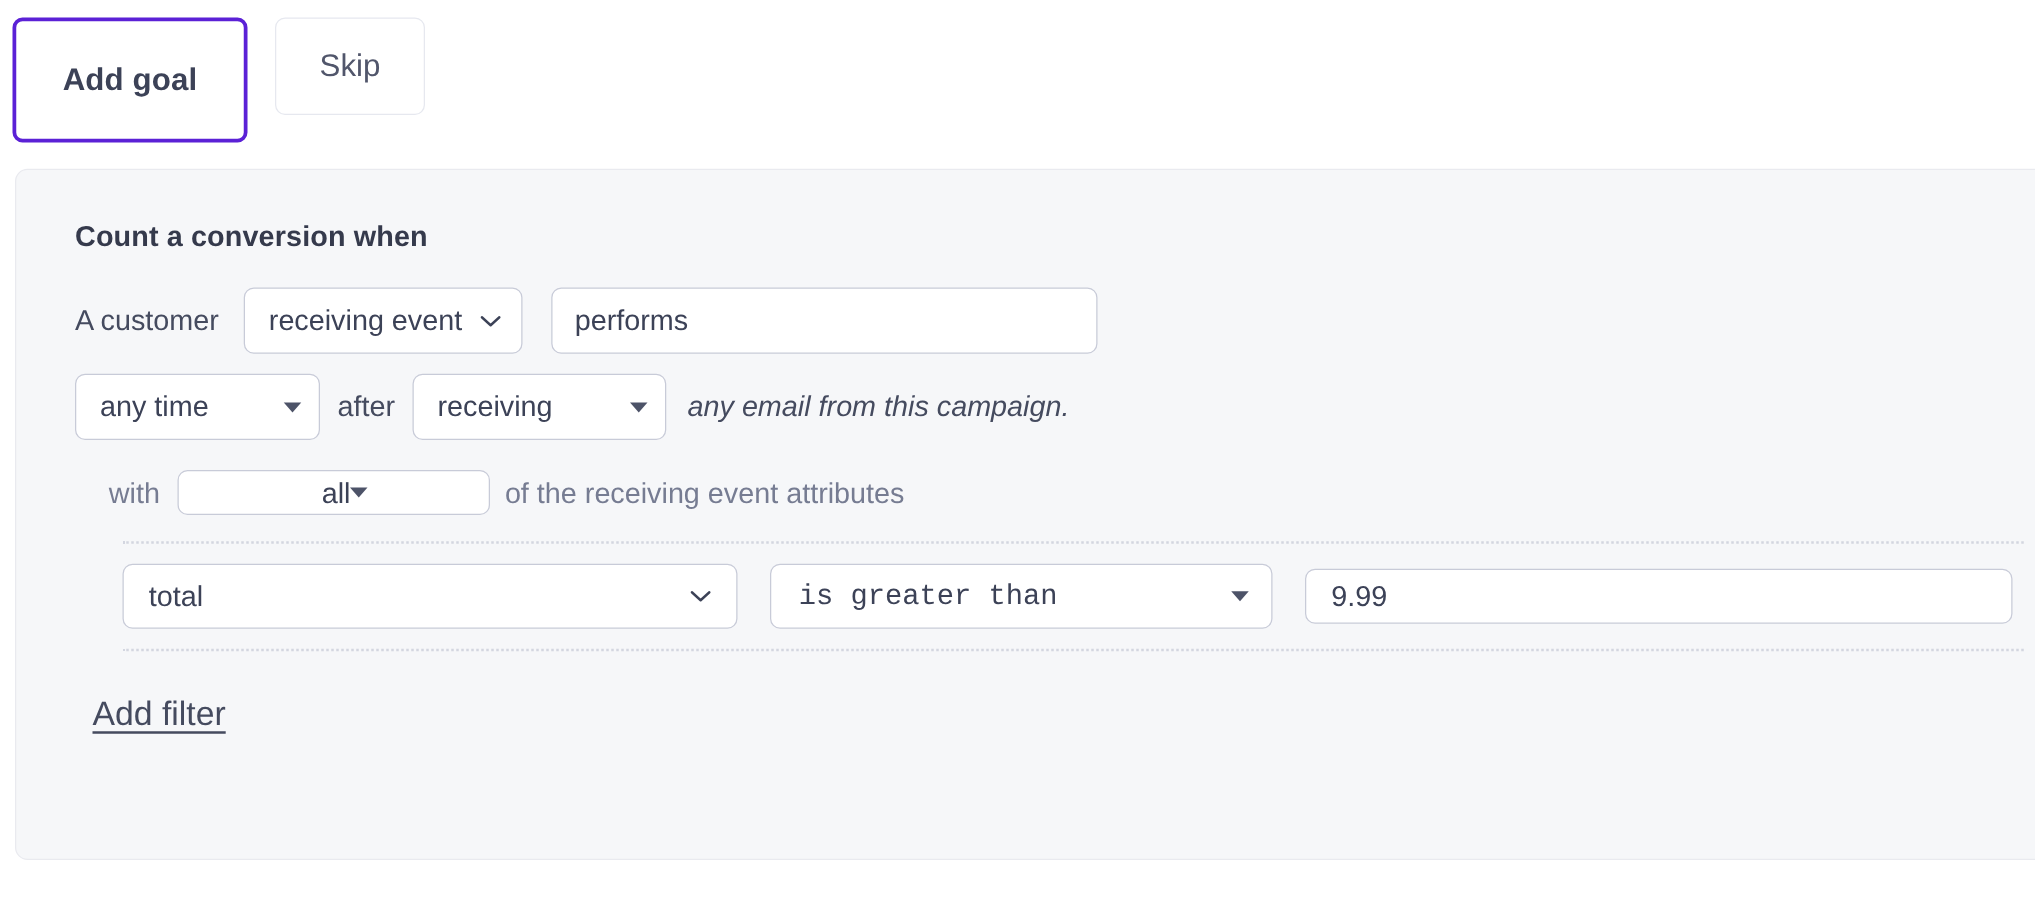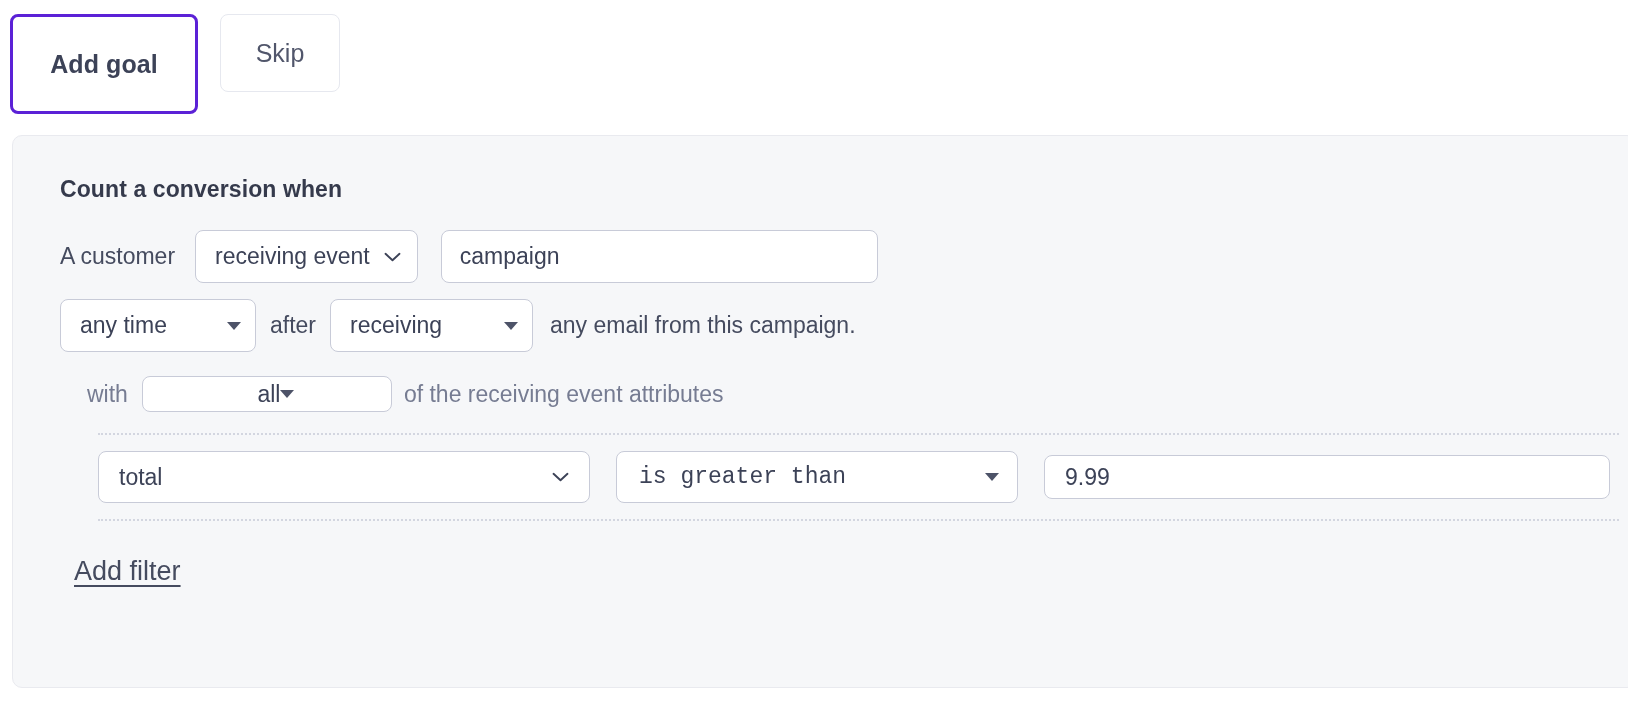--- a/index.html
+++ b/index.html
@@ -128,21 +128,21 @@
     padding: 0 14px 0 19px;
     justify-content: space-between;
   }
   .txt-after { margin: 0 14px; }
   .sel-receiving {
     height: 53px;
     width: 203px;
     padding: 0 14px 0 19px;
     justify-content: space-between;
   }
-  .txt-tail { margin-left: 17px; }
+  .txt-tail { margin-left: 17px; font-style: italic; }
 
   .sel-all {
     height: 36px;
     width: 250px;
     margin-left: 14px;
     padding: 0 2px 0 20px;
     justify-content: center;
   }
   .txt-of { margin-left: 12px; }
 
@@ -229,21 +229,21 @@
     <div class="control sel-performs">
       <span class="control-text">receiving event</span>
       <span class="chev">
         <svg width="17" height="10" viewBox="0 0 17 10">
           <path d="M1.5 1.8 L8.5 8.2 L15.5 1.8" fill="none" stroke="#3c4257" stroke-width="1.9" stroke-linecap="round" stroke-linejoin="round"></path>
         </svg>
       </span>
     </div>
 
     <div class="control input-event">
-      <span class="control-text">campaign</span>
+      <span class="control-text">performs</span>
     </div>
   </div>
 
   <div class="row row-2">
     <div class="control sel-anytime">
       <span class="control-text">any time</span>
       <span class="caret"></span>
     </div>
 
     <span class="plain-text txt-after">after</span>

